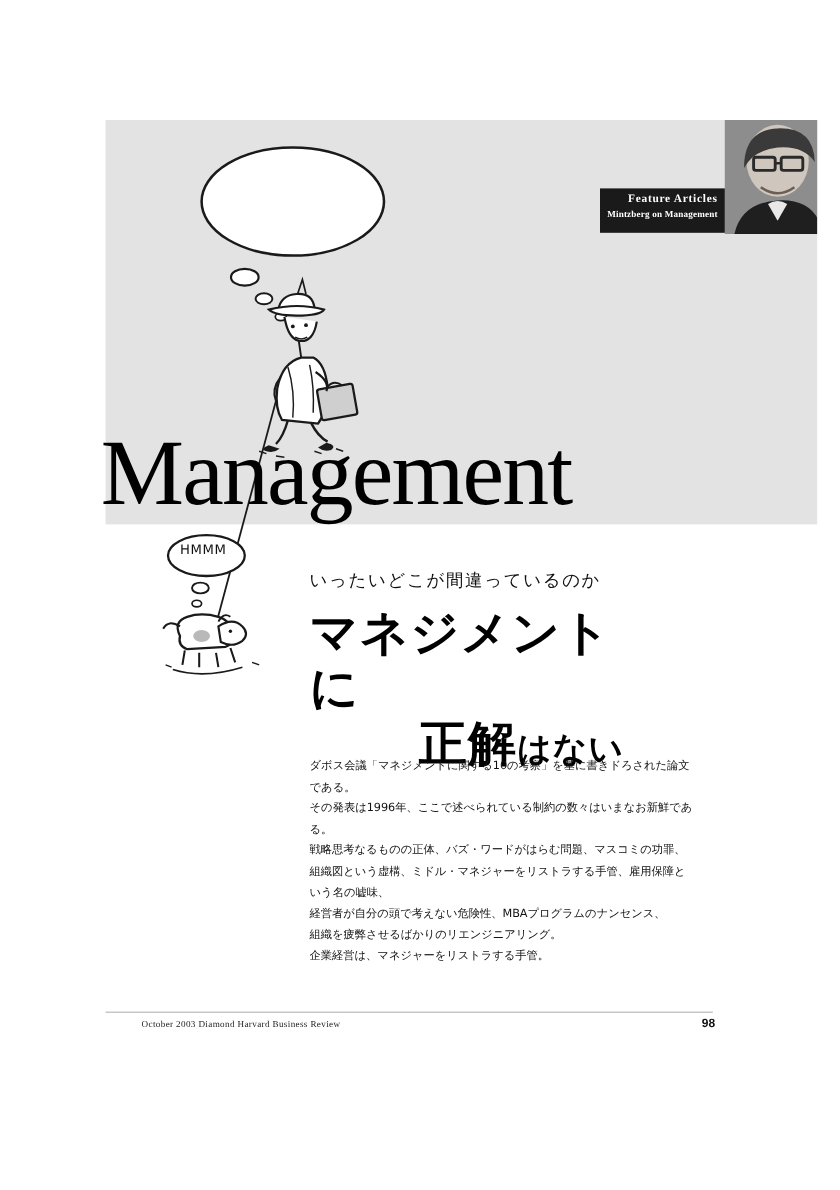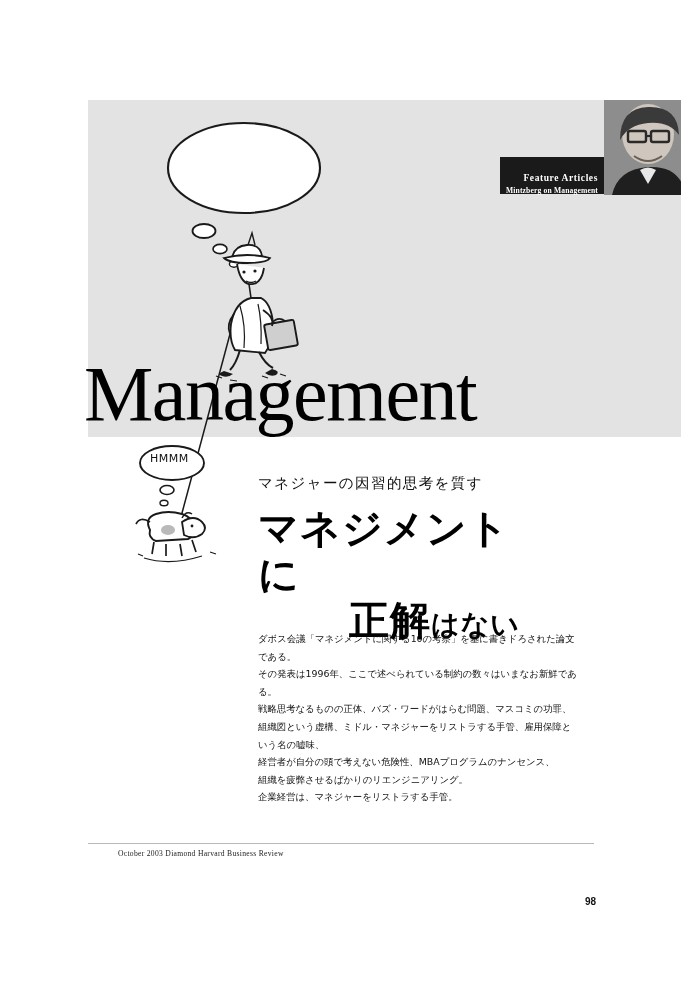--- a/index.html
+++ b/index.html
@@ -49,21 +49,21 @@
   
   .feature-label {
     position: absolute;
     left: 500px;
     top: 157px;
     width: 104px;
     height: 37px;
     background: #1a1a1a;
     color: #ffffff;
     text-align: right;
-    padding: 15px 6px 0 4px;
+    padding: 3px 6px 0 4px;
     box-sizing: border-box;
   }
   .feature-label .fl-1 {
     font-family: "Liberation Serif", serif;
     font-weight: bold;
     font-size: 9.5px;
     letter-spacing: 0.6px;
     line-height: 13px;
     display: block;
   }
@@ -145,21 +145,21 @@
     top: 849px;
     font-family: "Liberation Serif", serif;
     font-size: 7.6px;
     letter-spacing: 0.3px;
     color: #222;
     white-space: nowrap;
   }
   .footer-page {
     position: absolute;
     left: 574px;
-    top: 896px;
+    top: 848px;
     width: 22px;
     text-align: right;
     font-family: "Liberation Sans", sans-serif;
     font-weight: bold;
     font-size: 10px;
     color: #111;
   }
 
   
   .illo {
@@ -269,21 +269,21 @@
     </svg>
   </div>
 
   <div class="feature-label">
     <span class="fl-1">Feature Articles</span>
     <span class="fl-2">Mintzberg on Management</span>
   </div>
 
   <div class="big-title">Management</div>
 
-  <div class="kicker">マネジャーの因習的思考を質す</div>
+  <div class="kicker">いったいどこが間違っているのか</div>
 
   <div class="headline">
     <span class="l1">マネジメントに</span>
     <span class="l2"><span>正解</span><span class="small">はない</span></span>
   </div>
 
   <div class="lead">
     <p>ダボス会議「マネジメントに関する10の考察」を基に書きドろされた論文である。</p>
     <p>その発表は1996年、ここで述べられている制約の数々はいまなお新鮮である。</p>
     <p>戦略思考なるものの正体、バズ・ワードがはらむ問題、マスコミの功罪、</p>

